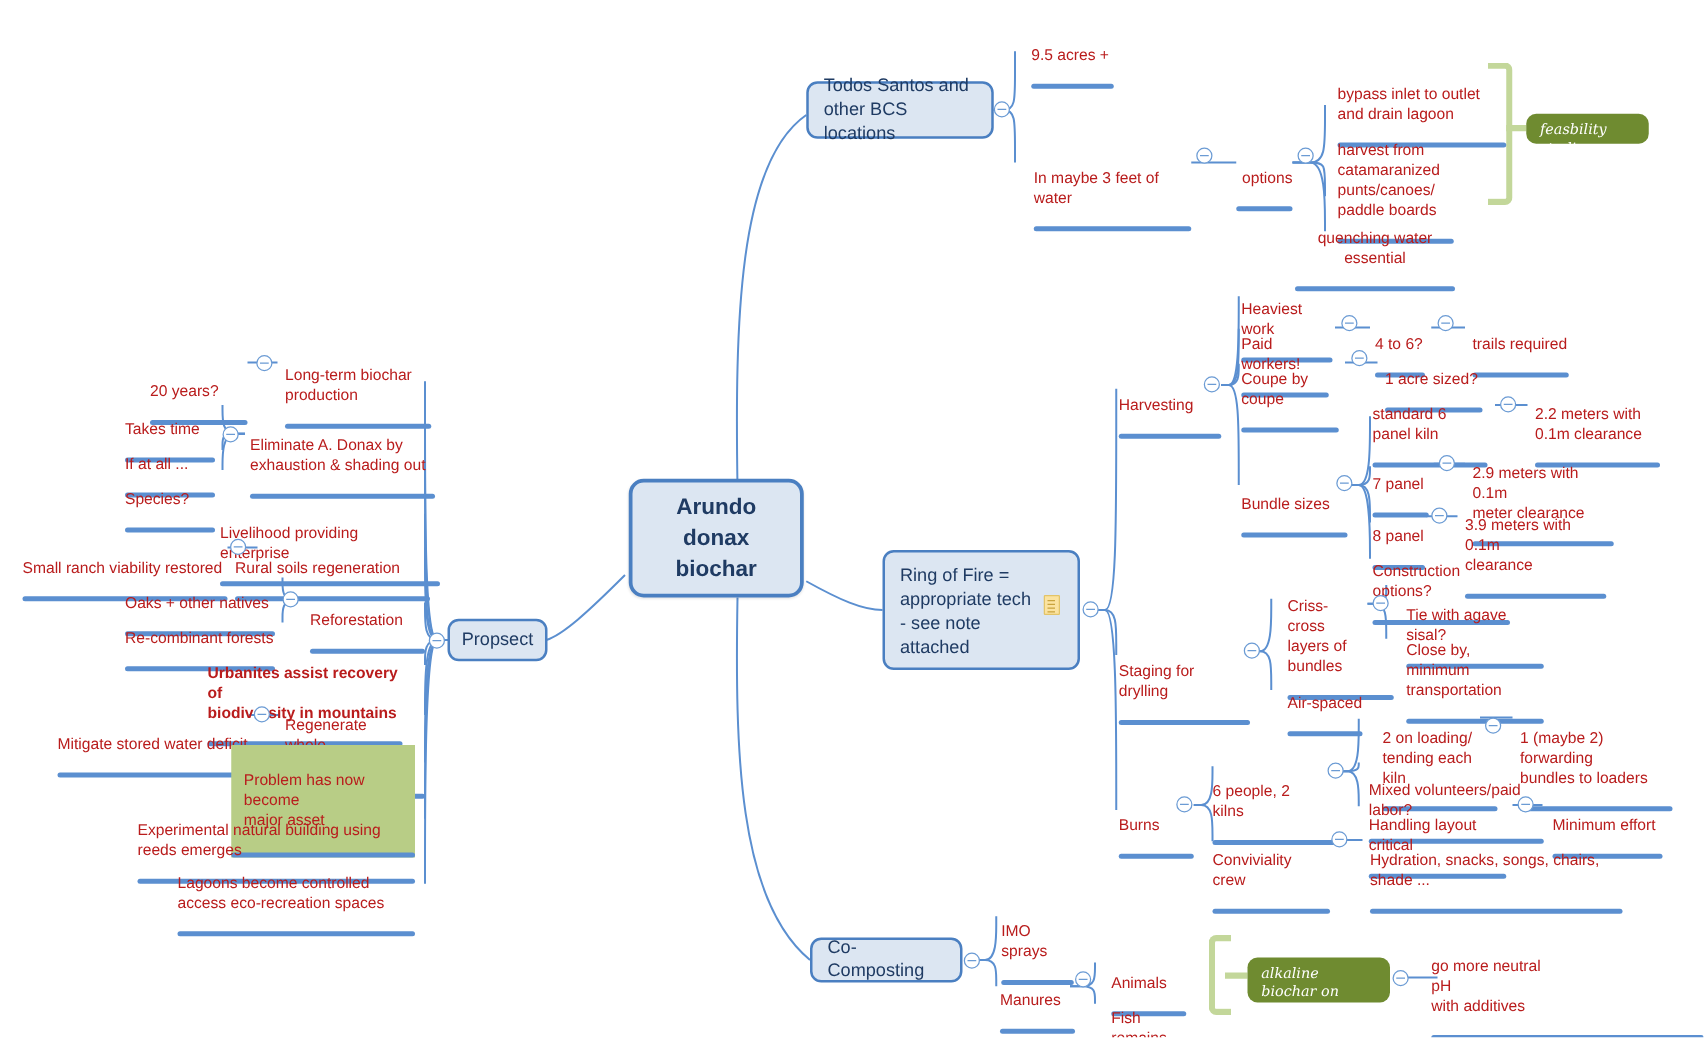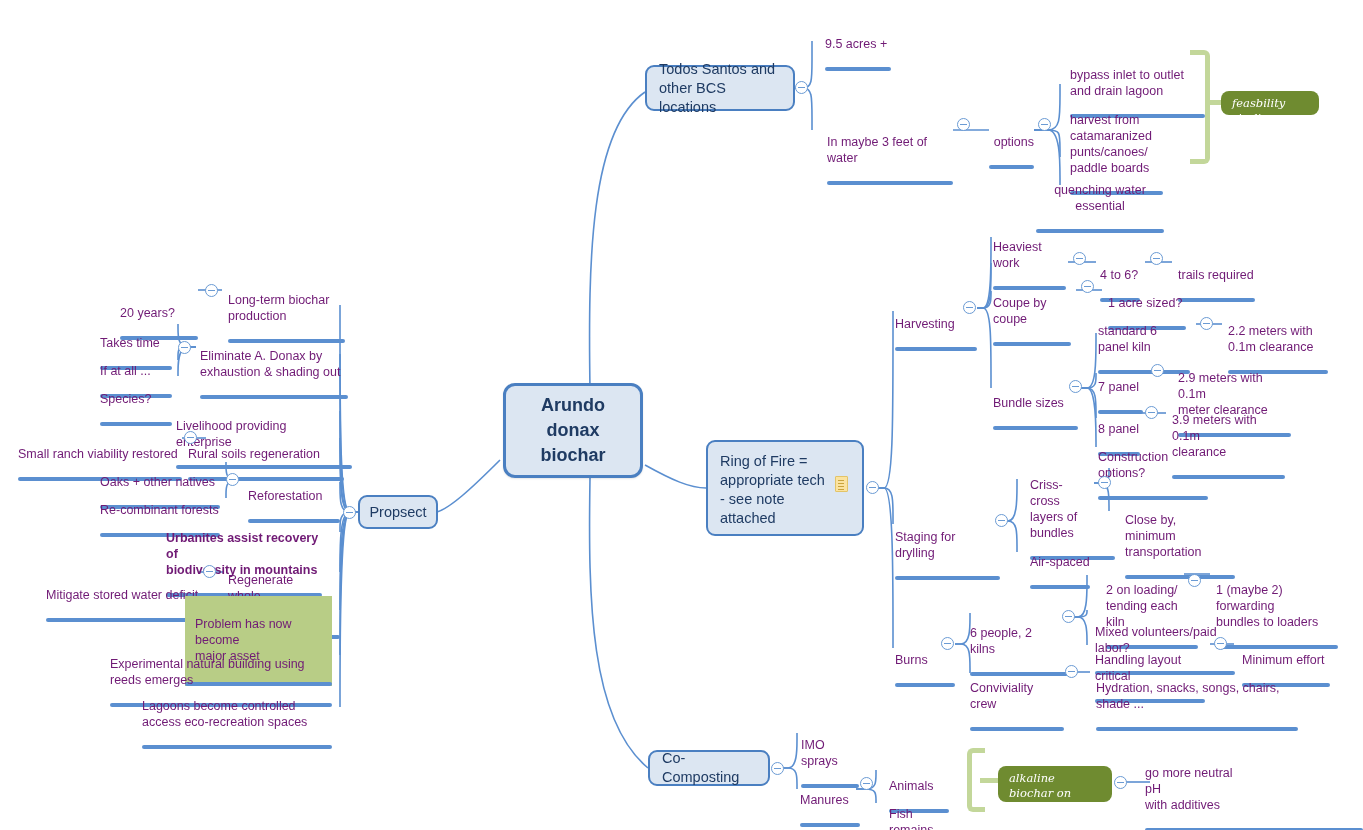--- a/index.html
+++ b/index.html
@@ -24,21 +24,21 @@
     width: 1363px;
     height: 830px;
     pointer-events: none;
   }
 
   
   .topic {
     position: absolute;
     font-size: 12.5px;
     line-height: 16px;
-    color: #701a75;
+    color: #b91c1c;
     white-space: pre-line;
     padding-bottom: 3px;
     box-sizing: border-box;
   }
   .topic .ul {
     position: absolute;
     left: 0;
     bottom: 0;
     height: 4px;
     border-radius: 2px;
@@ -330,20 +330,24 @@
     <span>Harvesting</span>
     <span class="ul" style="width:82px;"></span>
   </div>
   <div class="collapse" style="left:963px; top:301px;"></div>
 
   <div class="topic" style="left:993px; top:223px; width:73px;">
     <span>Heaviest work</span>
     <span class="ul" style="width:73px;"></span>
   </div>
 
+  <div class="topic" style="left:993px; top:251px; width:70px;">
+    <span>Paid workers!</span>
+    <span class="ul" style="width:70px;"></span>
+  </div>
   <div class="collapse" style="left:1073px; top:252px;"></div>
   <div class="topic" style="left:1100px; top:251px; width:40px;">
     <span>4 to 6?</span>
     <span class="ul" style="width:40px;"></span>
   </div>
   <div class="collapse" style="left:1150px; top:252px;"></div>
   <div class="topic" style="left:1178px; top:251px; width:77px;">
     <span>trails required</span>
     <span class="ul" style="width:77px;"></span>
   </div>
@@ -410,20 +414,24 @@
   <div class="collapse" style="left:995px; top:514px;"></div>
 
   <div class="topic" style="left:1030px; top:461px; width:58px;">
     <span>Criss-cross
 layers of
 bundles</span>
     <span class="ul" style="width:85px;"></span>
   </div>
   <div class="collapse" style="left:1098px; top:476px;"></div>
 
+  <div class="topic" style="left:1125px; top:468px; width:98px;">
+    <span>Tie with agave sisal?</span>
+    <span class="ul" style="width:110px;"></span>
+  </div>
   <div class="topic" style="left:1125px; top:496px; width:104px;">
     <span>Close by, minimum
 transportation</span>
     <span class="ul" style="width:110px;"></span>
   </div>
 
   <div class="topic" style="left:1030px; top:538px; width:60px;">
     <span>Air-spaced</span>
     <span class="ul" style="width:60px;"></span>
   </div>

